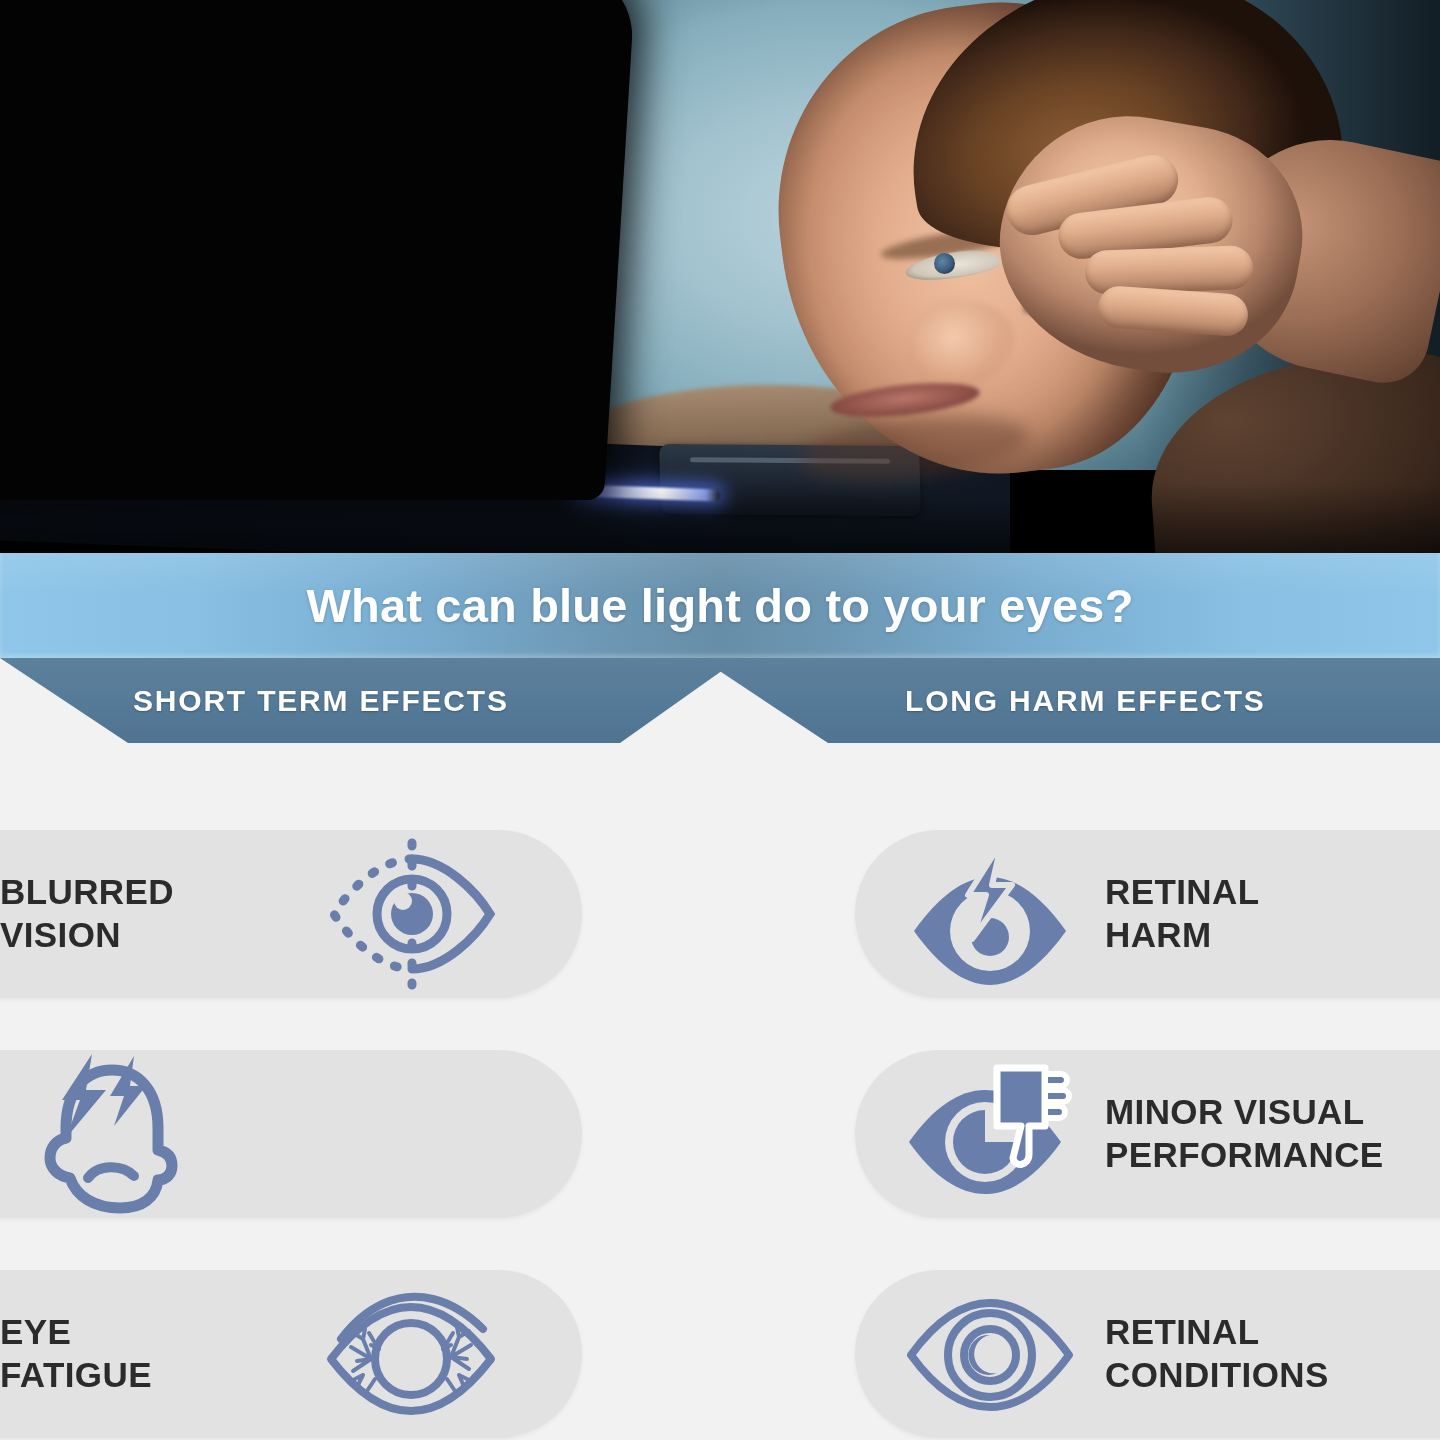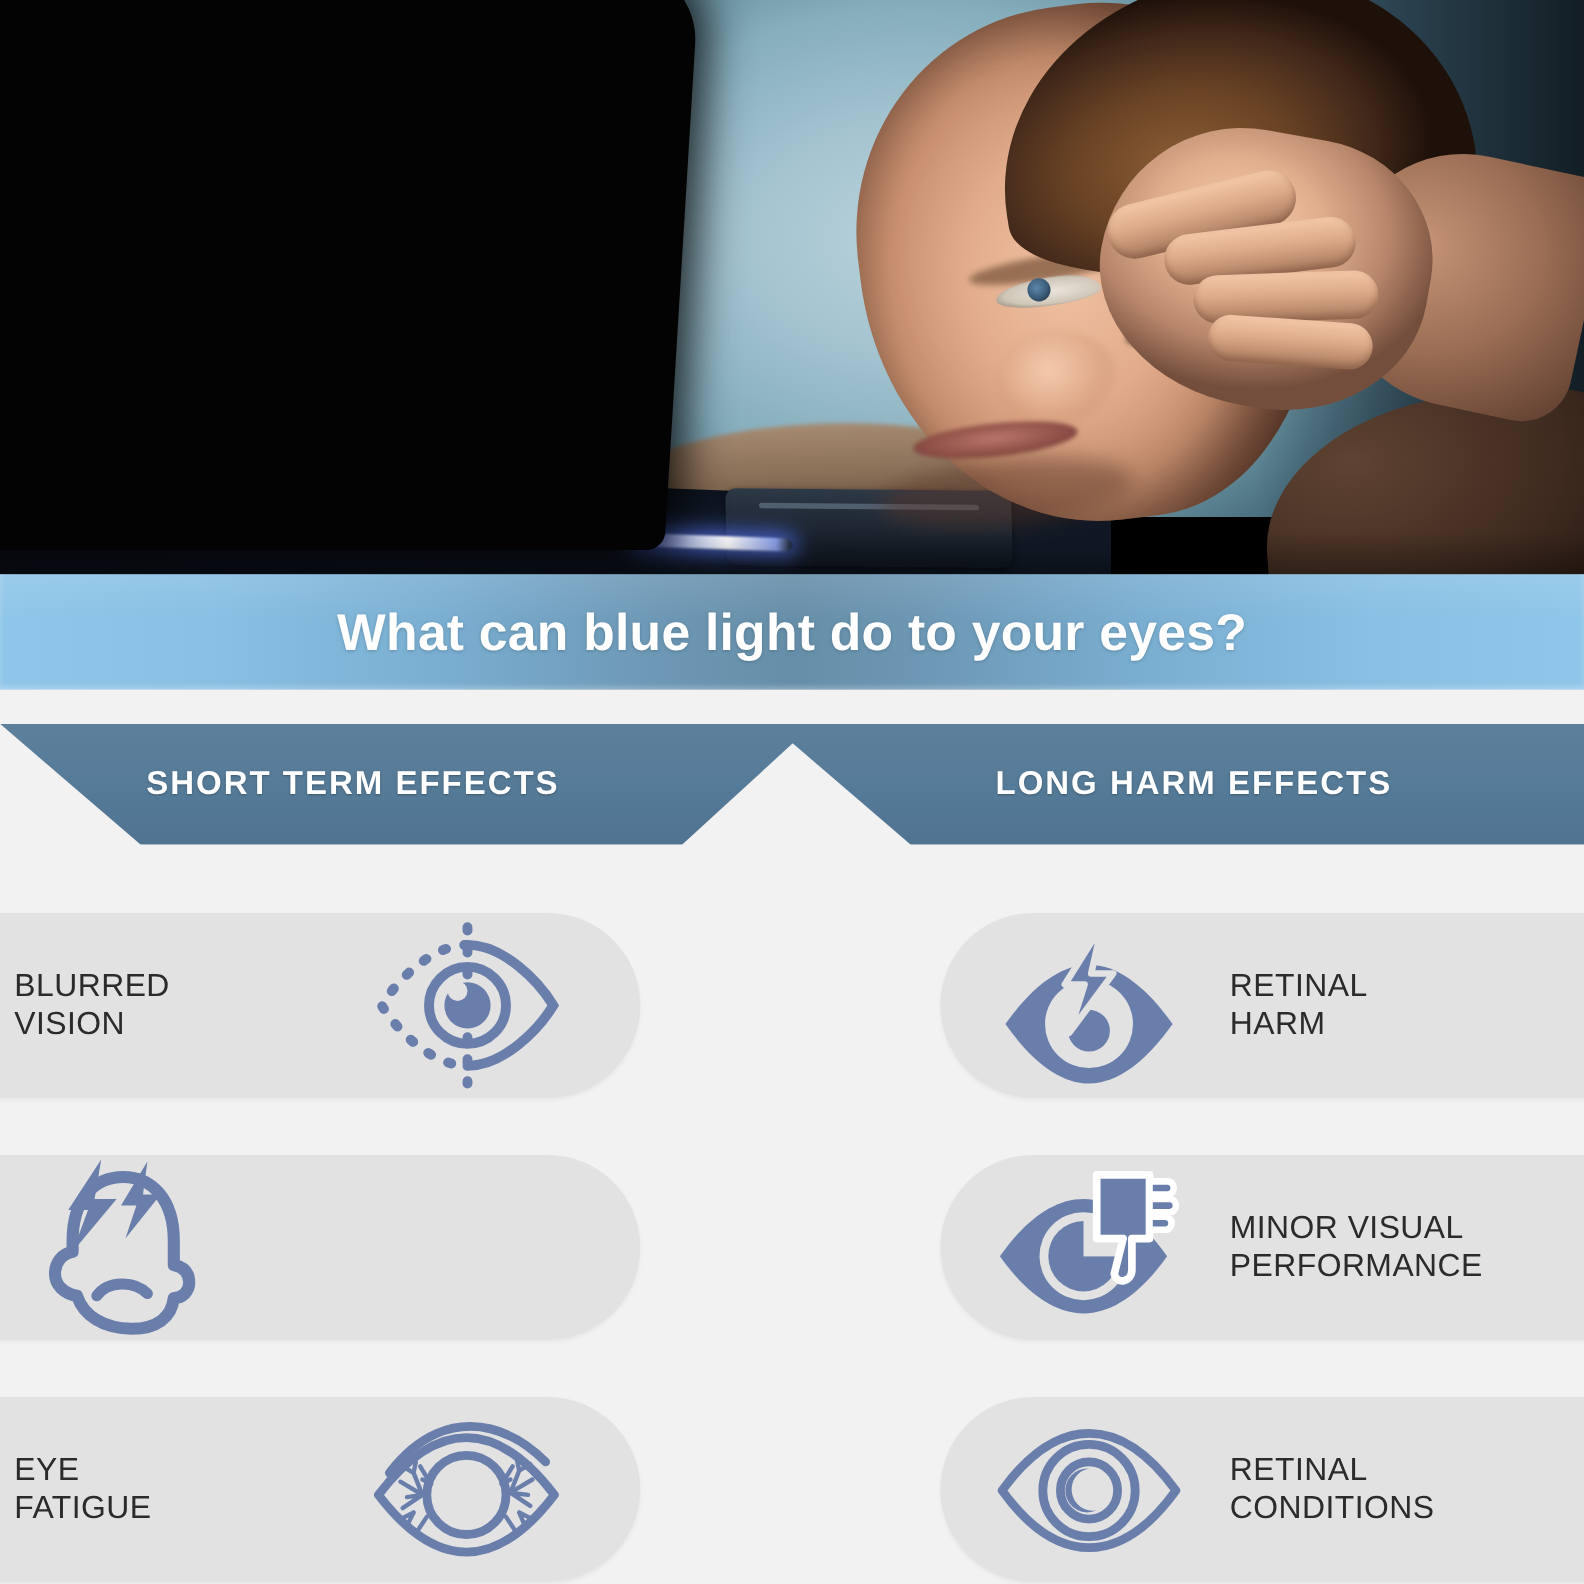--- a/index.html
+++ b/index.html
@@ -214,21 +214,21 @@
   }
   .photo .bottom-fade {
     position: absolute;
     left: 0; bottom: 0; width: 1440px; height: 70px;
     background: linear-gradient(180deg, rgba(0,0,0,0) 0%, rgba(0,0,0,0.55) 100%);
   }
 
   
   .banner {
     position: absolute;
-    left: 0; top: 522px;
+    left: 0; top: 553px;
     width: 1440px; height: 105px;
     background:
       linear-gradient(180deg, rgba(255,255,255,0.10) 0%, rgba(255,255,255,0) 40%),
       linear-gradient(90deg,
         #8fc6e9 0%,
         #88bfe3 14%,
         #7aaed1 28%,
         #6d97b4 42%,
         #678ea8 50%,
         #6d97b4 58%,
@@ -251,21 +251,21 @@
 
   
   .headers {
     position: absolute;
     left: 0; top: 658px;
     width: 1440px; height: 110px;
   }
   .hdr {
     position: absolute;
     top: 0;
-    height: 110px;
+    height: 85px;
     background: linear-gradient(180deg, #5d809c 0%, #557a97 55%, #4f7390 100%);
     display: flex;
     align-items: center;
     box-shadow: 0 2px 3px rgba(0,0,0,0.12);
   }
   .hdr-left {
     left: 0;
     width: 740px;
     clip-path: polygon(0 0, 740px 0, 620px 100%, 128px 100%);
   }
@@ -319,26 +319,25 @@
   }
   .card-right {
     left: 855px;
     width: 675px;
     border-radius: 84px;
     justify-content: flex-start;
   }
 
   .label {
     color: #2b2b2b;
-    font-size: 29px;
-    font-weight: normal;
+    font-size: 35px;
+    font-weight: bold;
     line-height: 1.22;
     letter-spacing: 0.4px;
     white-space: pre-line;
-    margin-left: 13px;
   }
   .card-left .label { width: 300px; padding-left: 0px; }
   .card-right .label { padding-left: 10px; }
 
   .icon-box {
     width: 200px;
     height: 150px;
     display: flex;
     align-items: center;
     justify-content: center;

